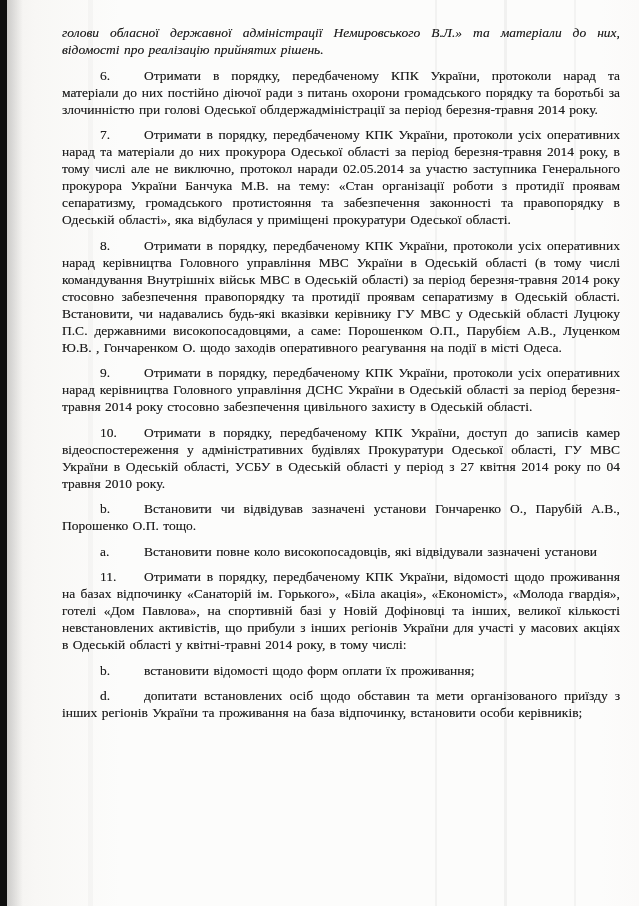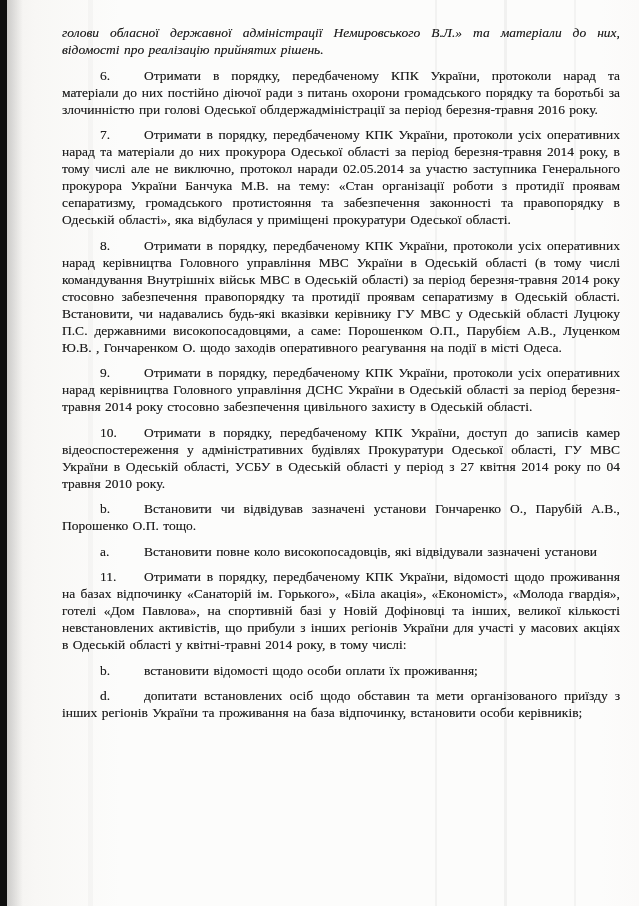--- a/index.html
+++ b/index.html
@@ -69,36 +69,36 @@
   <div class="edge-shadow"></div>
   <div class="streak s1"></div>
   <div class="streak s2"></div>
   <div class="streak s3"></div>
   <div class="streak s4"></div>
 
   <div class="content">
 
     <p class="para no-indent">голови обласної державної адміністрації Немировського В.Л.» та матеріали до них, відомості про реалізацію прийнятих рішень.</p>
 
-    <p class="para"><span class="num">6.</span><span>Отримати в порядку, передбаченому КПК України, протоколи нарад та матеріали до них постійно діючої ради з питань охорони громадського порядку та боротьбі за злочинністю при голові Одеської облдержадміністрації за період березня-травня 2016 року.</span></p>
+    <p class="para"><span class="num">6.</span><span>Отримати в порядку, передбаченому КПК України, протоколи нарад та матеріали до них постійно діючої ради з питань охорони громадського порядку та боротьбі за злочинністю при голові Одеської облдержадміністрації за період березня-травня 2014 року.</span></p>
 
     <p class="para"><span class="num">7.</span><span>Отримати в порядку, передбаченому КПК України, протоколи усіх оперативних нарад та матеріали до них прокурора Одеської області за період березня-травня 2014 року, в тому числі але не виключно, протокол наради 02.05.2014 за участю заступника Генерального прокурора України Банчука М.В. на тему: «Стан організації роботи з протидії проявам сепаратизму, громадського протистояння та забезпечення законності та правопорядку в Одеській області», яка відбулася у приміщені прокуратури Одеської області.</span></p>
 
     <p class="para"><span class="num">8.</span><span>Отримати в порядку, передбаченому КПК України, протоколи усіх оперативних нарад керівництва Головного управління МВС України в Одеській області (в тому числі командування Внутрішніх військ МВС в Одеській області) за період березня-травня 2014 року стосовно забезпечення правопорядку та протидії проявам сепаратизму в Одеській області. Встановити, чи надавались будь-які вказівки керівнику ГУ МВС у Одеській області Луцюку П.С. державними високопосадовцями, а саме: Порошенком О.П., Парубієм А.В., Луценком Ю.В. , Гончаренком О. щодо заходів оперативного реагування на події в місті Одеса.</span></p>
 
     <p class="para"><span class="num">9.</span><span>Отримати в порядку, передбаченому КПК України, протоколи усіх оперативних нарад керівництва Головного управління ДСНС України в Одеській області за період березня-травня 2014 року стосовно забезпечення цивільного захисту в Одеській області.</span></p>
 
     <p class="para"><span class="num">10.</span><span>Отримати в порядку, передбаченому КПК України, доступ до записів камер відеоспостереження у адміністративних будівлях Прокуратури Одеської області, ГУ МВС України в Одеській області, УСБУ в Одеській області у період з 27 квітня 2014 року по 04 травня 2010 року.</span></p>
 
     <p class="para"><span class="num">b.</span><span>Встановити чи відвідував зазначені установи Гончаренко О., Парубій А.В., Порошенко О.П. тощо.</span></p>
 
     <p class="para"><span class="num">a.</span><span>Встановити повне коло високопосадовців, які відвідували зазначені установи</span></p>
 
     <p class="para"><span class="num">11.</span><span>Отримати в порядку, передбаченому КПК України, відомості щодо проживання на базах відпочинку «Санаторій ім. Горького», «Біла акація», «Економіст», «Молода гвардія», готелі «Дом Павлова», на спортивній базі у Новій Дофіновці та інших, великої кількості невстановлених активістів, що прибули з інших регіонів України для участі у масових акціях в Одеській області у квітні-травні 2014 року, в тому числі:</span></p>
 
 
-    <p class="para"><span class="num">b.</span><span>встановити відомості щодо особи оплати їх проживання;</span></p>
+    <p class="para"><span class="num">b.</span><span>встановити відомості щодо форм оплати їх проживання;</span></p>
 
 
     <p class="para"><span class="num">d.</span><span>допитати встановлених осіб щодо обставин та мети організованого приїзду з інших регіонів України та проживання на база відпочинку, встановити особи керівників;</span></p>
 
   </div>
 </div>
 
 </body></html>

